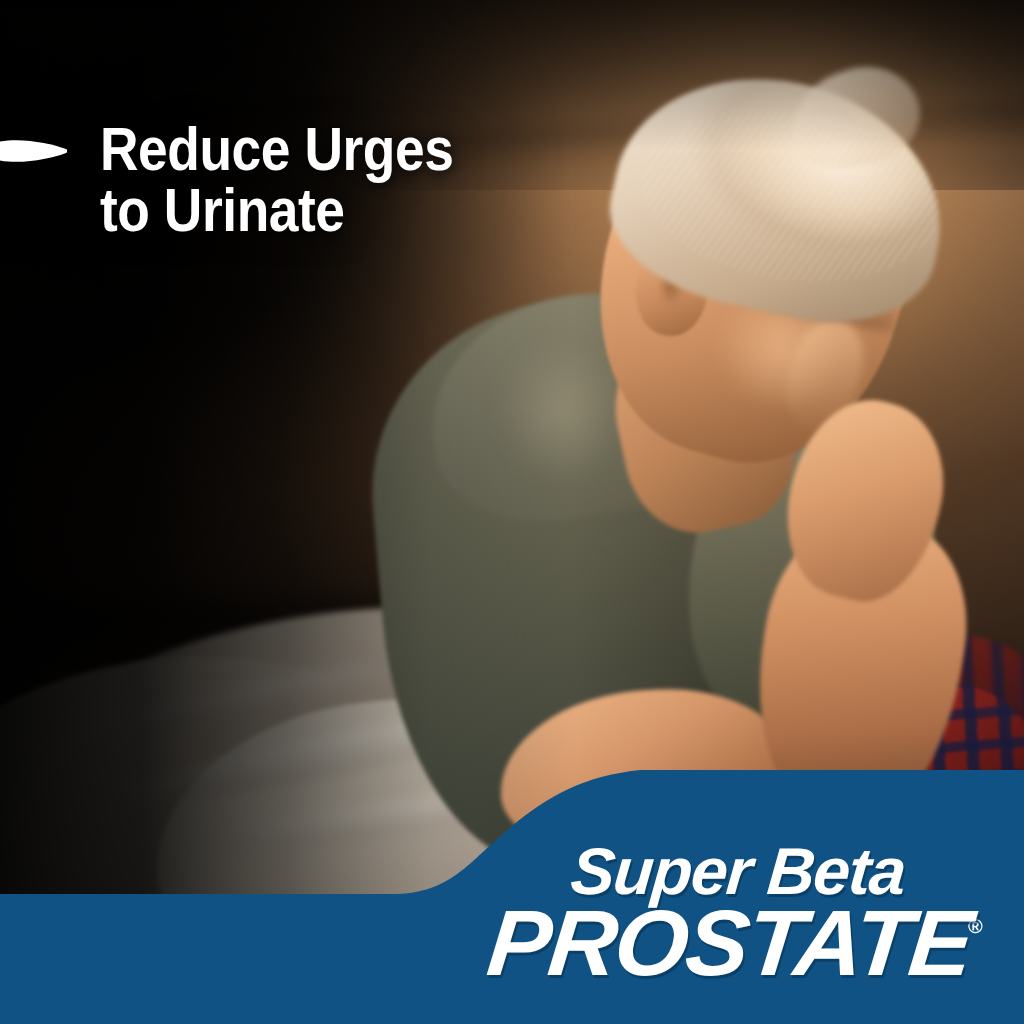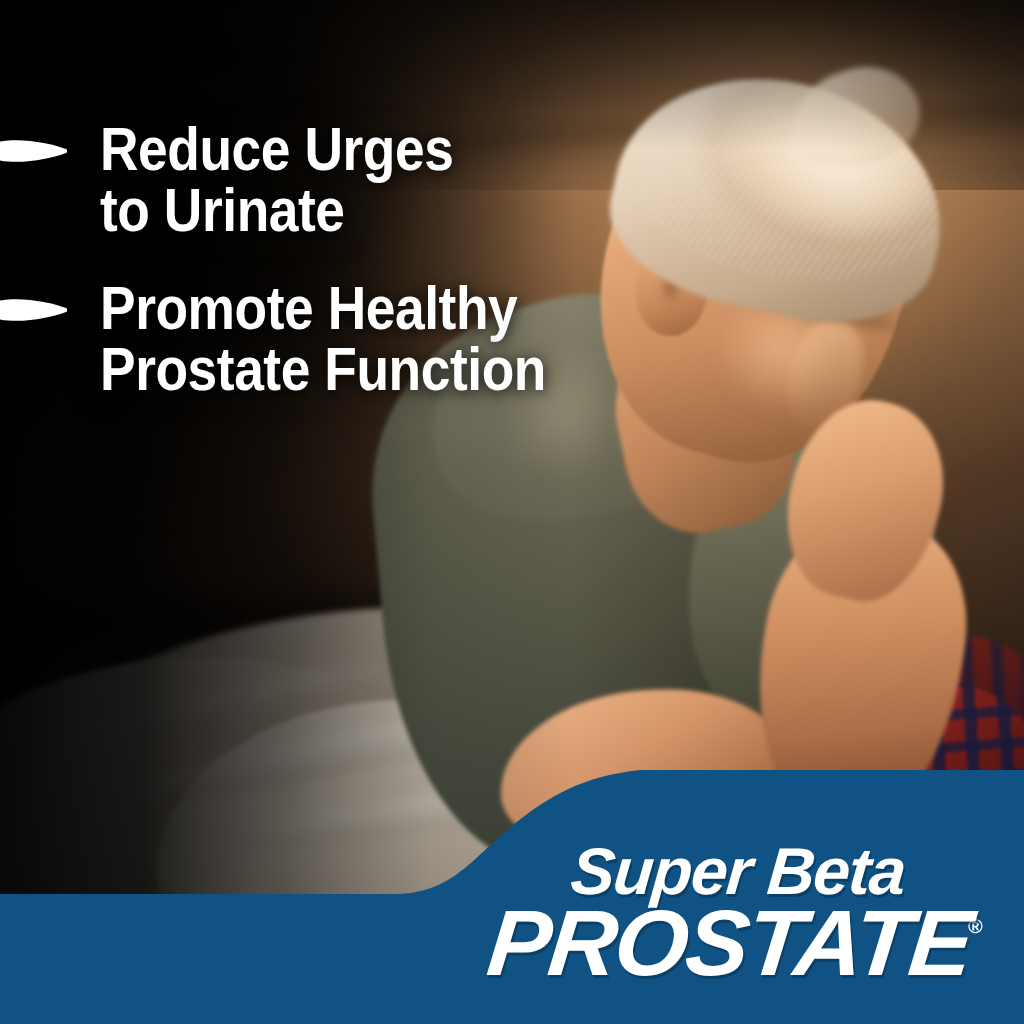--- a/index.html
+++ b/index.html
@@ -327,31 +327,20 @@
           <svg viewBox="0 0 70 26" xmlns="http://www.w3.org/2000/svg" aria-hidden="true">
             <path d="M0 4 C22 -1 52 5 68 11 C69.5 11.7 69.5 14.3 68 15 C52 21 22 27 0 22 Z" fill="#ffffff"></path>
           </svg>
         </div>
       </div>
       <div class="benefit-text">Reduce Urges
 to Urinate</div>
     </div>
 
 
-    <div class="benefit">
-      <div class="bullet-wrap">
-        <div class="bullet">
-          <svg viewBox="0 0 70 26" xmlns="http://www.w3.org/2000/svg" aria-hidden="true">
-            <path d="M0 4 C22 -1 52 5 68 11 C69.5 11.7 69.5 14.3 68 15 C52 21 22 27 0 22 Z" fill="#ffffff"></path>
-          </svg>
-        </div>
-      </div>
-      <div class="benefit-text">Promote Healthy
-Prostate Function</div>
-    </div>
 
   </div>
 
   <div class="bluepanel">
     <svg viewBox="0 0 1024 260" preserveAspectRatio="none" xmlns="http://www.w3.org/2000/svg" aria-hidden="true">
       <path d="M0 130 L392 130 C452 130 470 96 512 62 C548 32 584 12 640 6 L1024 6 L1024 260 L0 260 Z" fill="#0f5283"></path>
     </svg>
   </div>
 
   <div class="logo">

